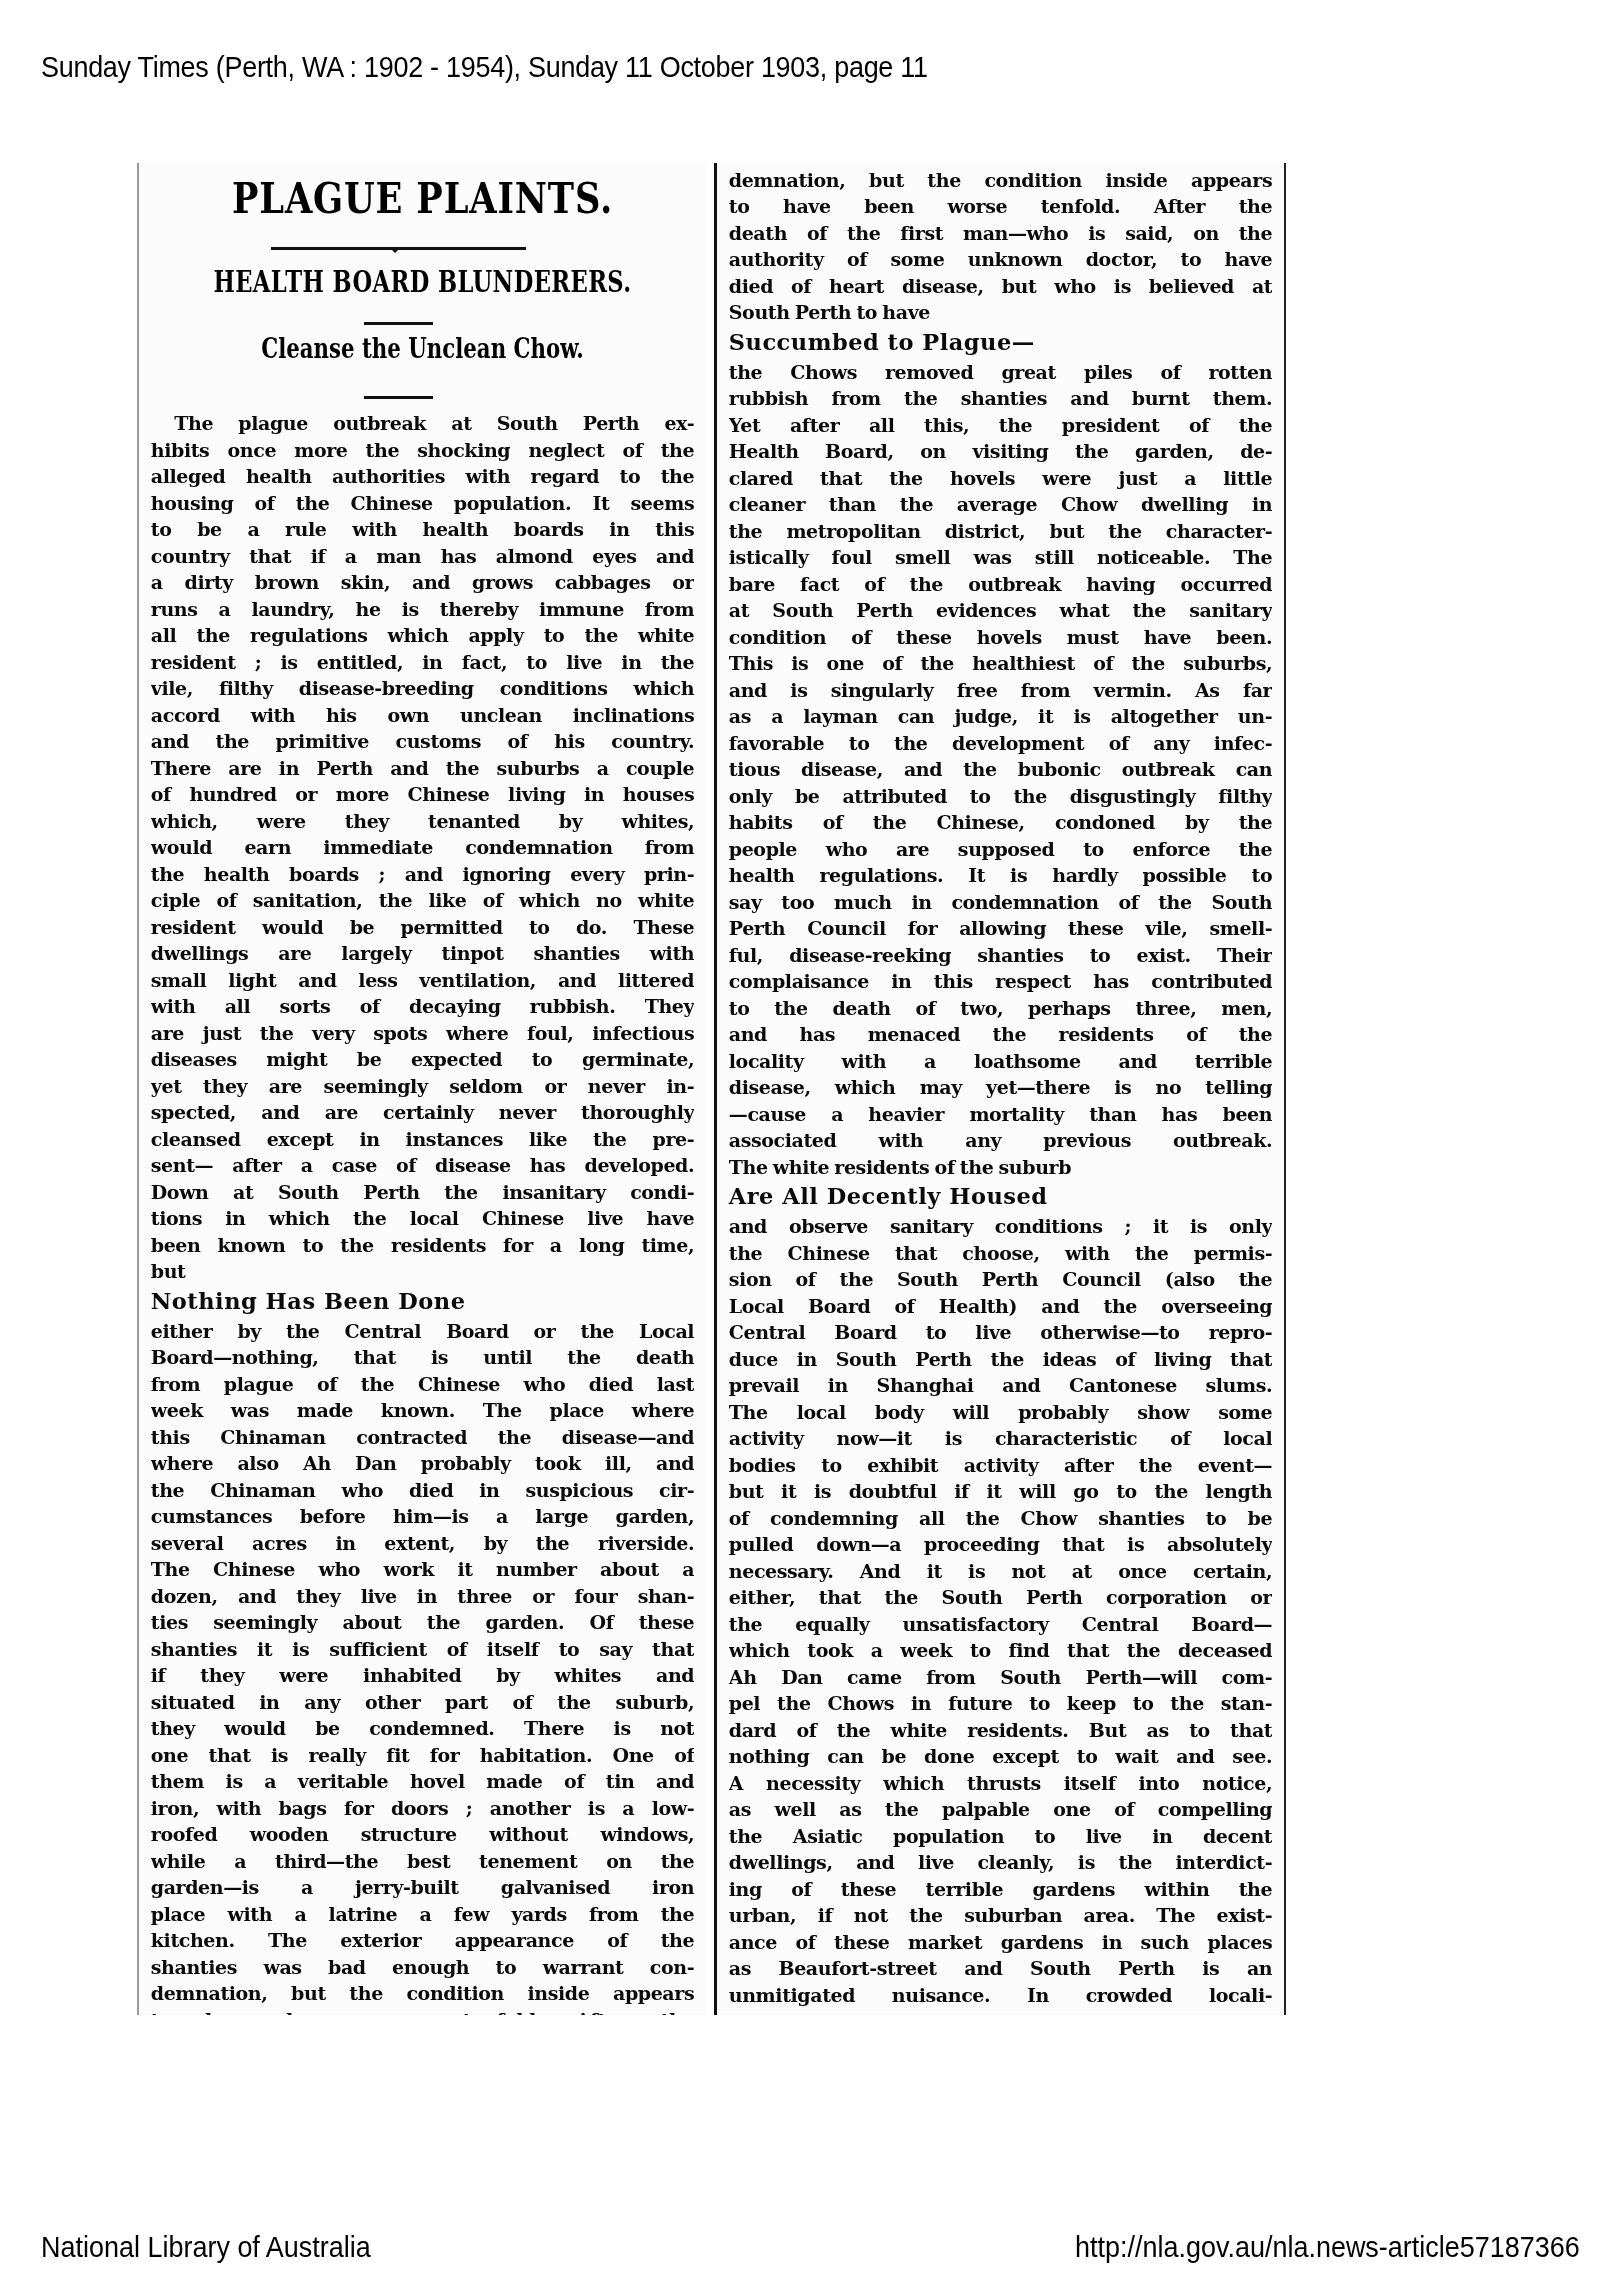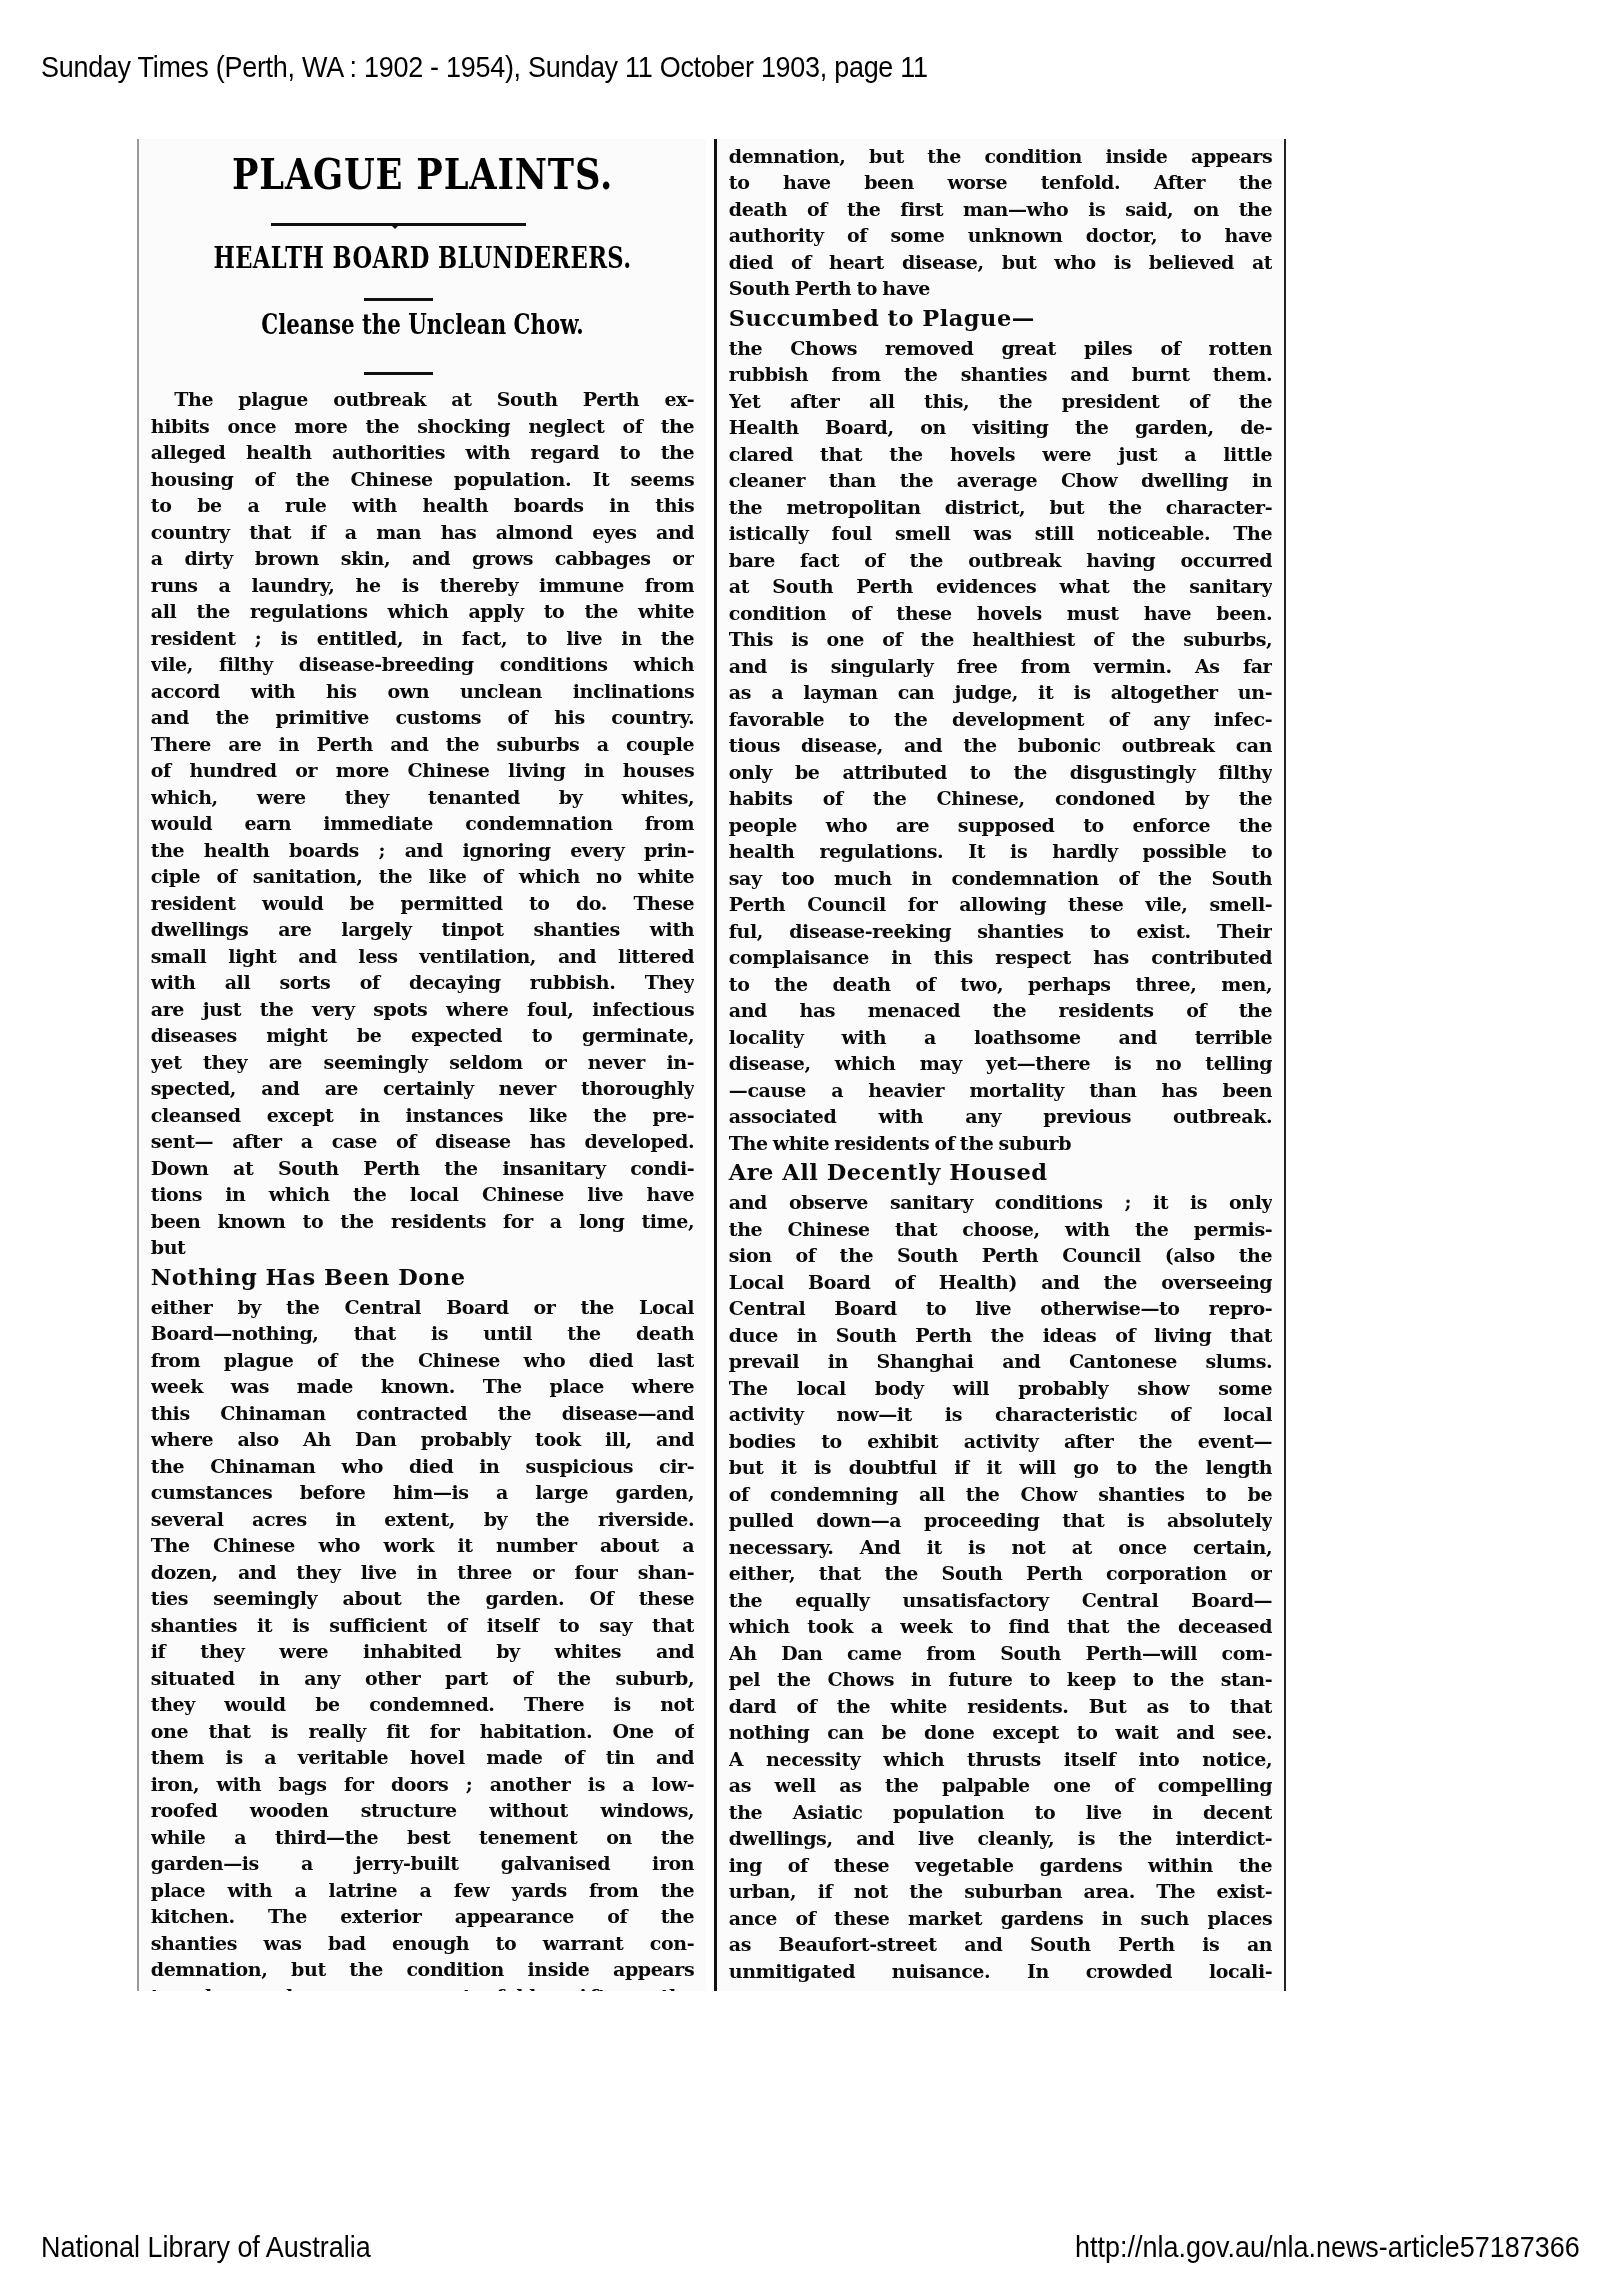--- a/index.html
+++ b/index.html
@@ -1,21 +1,21 @@
 <!DOCTYPE html>
 <html><head>
 <meta charset="utf-8">
 <style>
   html, body { margin: 0; padding: 0; background: #ffffff; }
   body { width: 1621px; height: 2293px; position: relative; overflow: hidden; font-family: "Liberation Sans", sans-serif; color: #000; }
   .page-header { position: absolute; left: 41px; top: 51px; font-family: "Liberation Sans", sans-serif; font-size: 29px; letter-spacing: -0.3px; transform: scaleX(0.93); transform-origin: left top; white-space: nowrap; }
   .page-footer-left { position: absolute; left: 41px; top: 2231px; font-size: 29px; transform: scaleX(0.93); transform-origin: left top; white-space: nowrap; }
   .page-footer-right { position: absolute; right: 41px; top: 2231px; font-size: 29px; transform: scaleX(0.93); transform-origin: right top; white-space: nowrap; }
 
-  .clip { position: absolute; background: #fbfbfb; overflow: hidden; }
+  .clip { position: absolute; background: #fbfbfb; overflow: hidden; margin-top: 24px; }
   .clip-left { left: 137px; top: 139px; width: 567px; height: 1852px; border-left: 2px solid #9a9a9a; }
   .clip-right { left: 714px; top: 139px; width: 567px; height: 1852px; border-left: 3.9px solid #111; border-right: 2.9px solid #222; }
 
   .col-text { position: absolute; left: 11.8px; right: 11.8px; font-family: "DejaVu Serif", serif; font-weight: bold; font-size: 19px; line-height: 26.5px; color: #0a0a0a; }
   .line { display: block; text-align: justify; text-align-last: justify; white-space: nowrap; overflow: hidden; height: 26.5px; letter-spacing: -0.4px; word-spacing: -1px; }
   .line.last { text-align-last: left; }
   .line.indent { padding-left: 23.5px; }
 
   .sub-head { display: block; text-align: left; font-family: "DejaVu Serif", serif; font-weight: bold; font-size: 22.5px; line-height: 33px; height: 33px; letter-spacing: 0.5px; white-space: nowrap; }
 
@@ -165,21 +165,21 @@
     <span class="line">the equally unsatisfactory Central Board—</span>
     <span class="line">which took a week to find that the deceased</span>
     <span class="line">Ah Dan came from South Perth—will com-</span>
     <span class="line">pel the Chows in future to keep to the stan-</span>
     <span class="line">dard of the white residents. But as to that</span>
     <span class="line">nothing can be done except to wait and see.</span>
     <span class="line">A necessity which thrusts itself into notice,</span>
     <span class="line">as well as the palpable one of compelling</span>
     <span class="line">the Asiatic population to live in decent</span>
     <span class="line">dwellings, and live cleanly, is the interdict-</span>
-    <span class="line">ing of these vegetable gardens within the</span>
+    <span class="line">ing of these terrible gardens within the</span>
     <span class="line">urban, if not the suburban area. The exist-</span>
     <span class="line">ance of these market gardens in such places</span>
     <span class="line">as Beaufort-street and South Perth is an</span>
     <span class="line">unmitigated nuisance. In crowded locali-</span>
   </div>
 </div>
 
 <div class="page-footer-left">National Library of Australia</div>
 <div class="page-footer-right">http://nla.gov.au/nla.news-article57187366</div>
 

